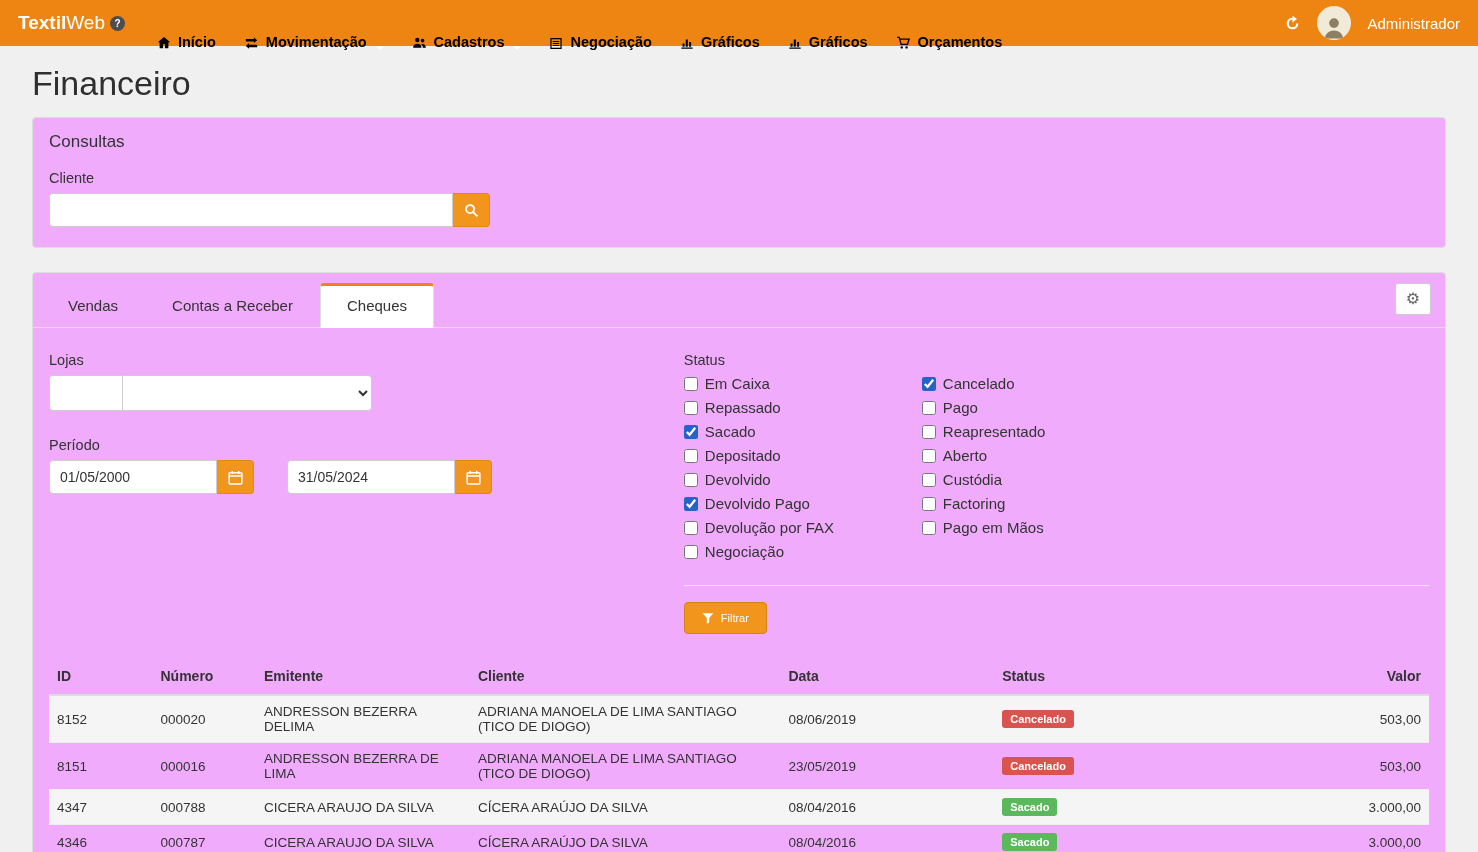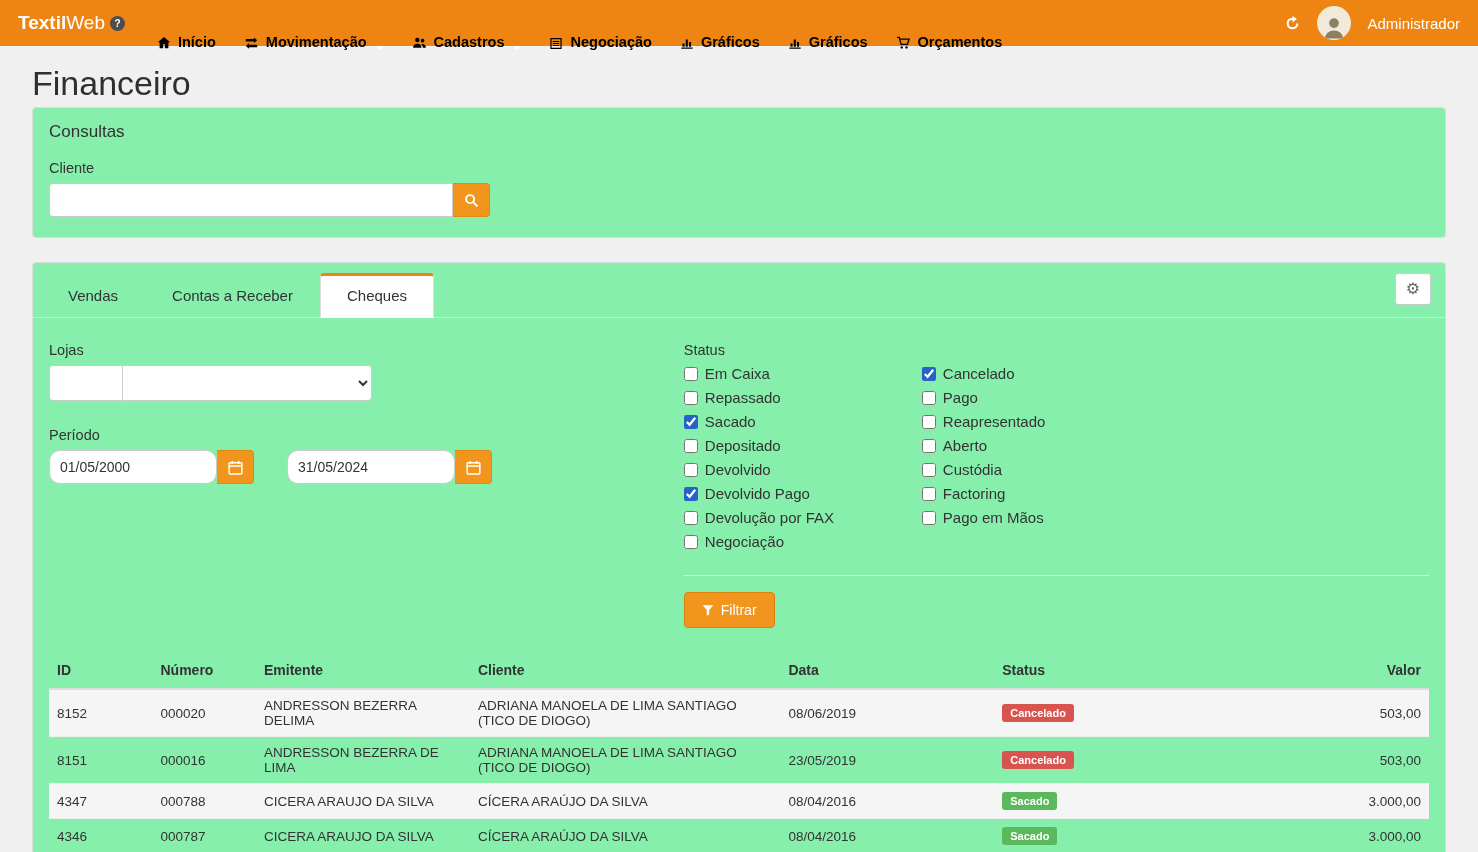--- a/index.html
+++ b/index.html
@@ -17,27 +17,27 @@
     font-size: 14.5px; font-weight: 600; text-decoration: none; cursor: pointer; white-space: nowrap; }
   .nav-item svg { flex: 0 0 auto; }
   .caret { width: 0; height: 0; border-left: 4px solid transparent; border-right: 4px solid transparent;
     border-top: 4px solid #fff; margin-left: 2px; }
   .nav-right { margin-left: auto; display: flex; align-items: center; gap: 16px; }
   .refresh-btn { cursor: pointer; display: flex; align-items: center; }
   .avatar { width: 34px; height: 34px; border-radius: 50%; background: #f2ead8; display: flex; align-items: flex-end; justify-content: center; overflow: hidden; }
   .admin-name { font-size: 15px; font-weight: 400; }
 
   
-  .page-head { display: flex; align-items: center; justify-content: space-between; padding: 18px 32px 4px; }
+  .page-head { display: flex; align-items: center; justify-content: space-between; padding: 18px 32px 14px; }
   .page-title { font-size: 34px; font-weight: 500; color: #2f2f2f; }
   .store-btn { background: #f2951d; color: #fff; font-size: 12.5px; font-weight: 700; letter-spacing: .3px;
     border: 1px solid #e08a14; border-radius: 4px; padding: 9px 14px; cursor: pointer; font-family: inherit; }
 
   
-  .card { background: #86efac; border: 1px solid #ddd; border-radius: 4px; margin: 0 32px; }
+  .card { background: #f0abfc; border: 1px solid #ddd; border-radius: 4px; margin: 0 32px; }
   .card-header { padding: 14px 16px; font-size: 17px; color: #333; }
   .card-body { padding: 4px 16px 20px; }
   .field-label { display: block; font-size: 14.5px; font-weight: 400; margin-bottom: 7px; }
 
   .input-group { display: flex; }
   .text-input { height: 34px; border: 1px solid #ccc; border-radius: 4px 0 0 4px; padding: 0 10px;
     font-size: 14px; font-family: inherit; color: #333; outline: none; }
   .cliente-input { width: 404px; }
   .btn-orange { background: #f2951d; border: 1px solid #e08a14; color: #fff; cursor: pointer;
     display: flex; align-items: center; justify-content: center; }
@@ -55,29 +55,29 @@
 
   .tab-content { display: flex; padding: 24px 16px 10px; }
   .filters-left { width: 46%; }
   .filters-right { flex: 1; }
 
   .lojas-row { display: flex; margin-bottom: 26px; }
   .lojas-small { width: 74px; height: 36px; border: 1px solid #ccc; border-radius: 4px 0 0 4px; padding: 0 8px; font-family: inherit; font-size: 14px; }
   .lojas-select { width: 250px; height: 36px; border: 1px solid #ccc; border-radius: 0 4px 4px 0; margin-left: -1px;
     font-family: inherit; font-size: 14px; background: #fff; color: #333; }
   .period-row { display: flex; gap: 33px; }
-  .date-input { width: 168px; border-radius: 11px; }
+  .date-input { width: 168px; }
 
   .status-cols { display: flex; }
   .status-col { width: 238px; }
   .check-row { display: flex; align-items: center; gap: 7px; margin-bottom: 7px; font-size: 15px; cursor: pointer; }
   .check-row input[type=checkbox] { width: 14px; height: 14px; accent-color: #2563c9; cursor: pointer; }
   .status-divider { border: none; border-top: 1px solid #e8e8e8; margin: 18px 0 16px; }
   .filtrar-btn { display: inline-flex; align-items: center; gap: 7px; background: #f2951d; border: 1px solid #d8830f;
-    color: #fff; font-size: 14px; font-family: inherit; padding: 9px 17px; border-radius: 4px; cursor: pointer; }
+    color: #fff; font-size: 11px; font-family: inherit; padding: 9px 17px; border-radius: 4px; cursor: pointer; }
 
   
   .table-wrap { padding: 14px 16px 24px; }
   table { width: 100%; border-collapse: collapse; font-size: 13.5px; }
   th { text-align: left; font-weight: 700; padding: 10px 8px; border-bottom: 2px solid #ddd; font-size: 14px; }
   th:last-child, td:last-child { text-align: right; }
   td { padding: 8px 8px; border-top: 1px solid #eee; color: #333; }
   tbody tr:nth-child(odd) { background: #f5f5f5; }
   .badge { display: inline-block; padding: 3px 8px; font-size: 11px; font-weight: 700; color: #fff; border-radius: 3px; white-space: nowrap; }
   .badge-red { background: #d9534f; }

